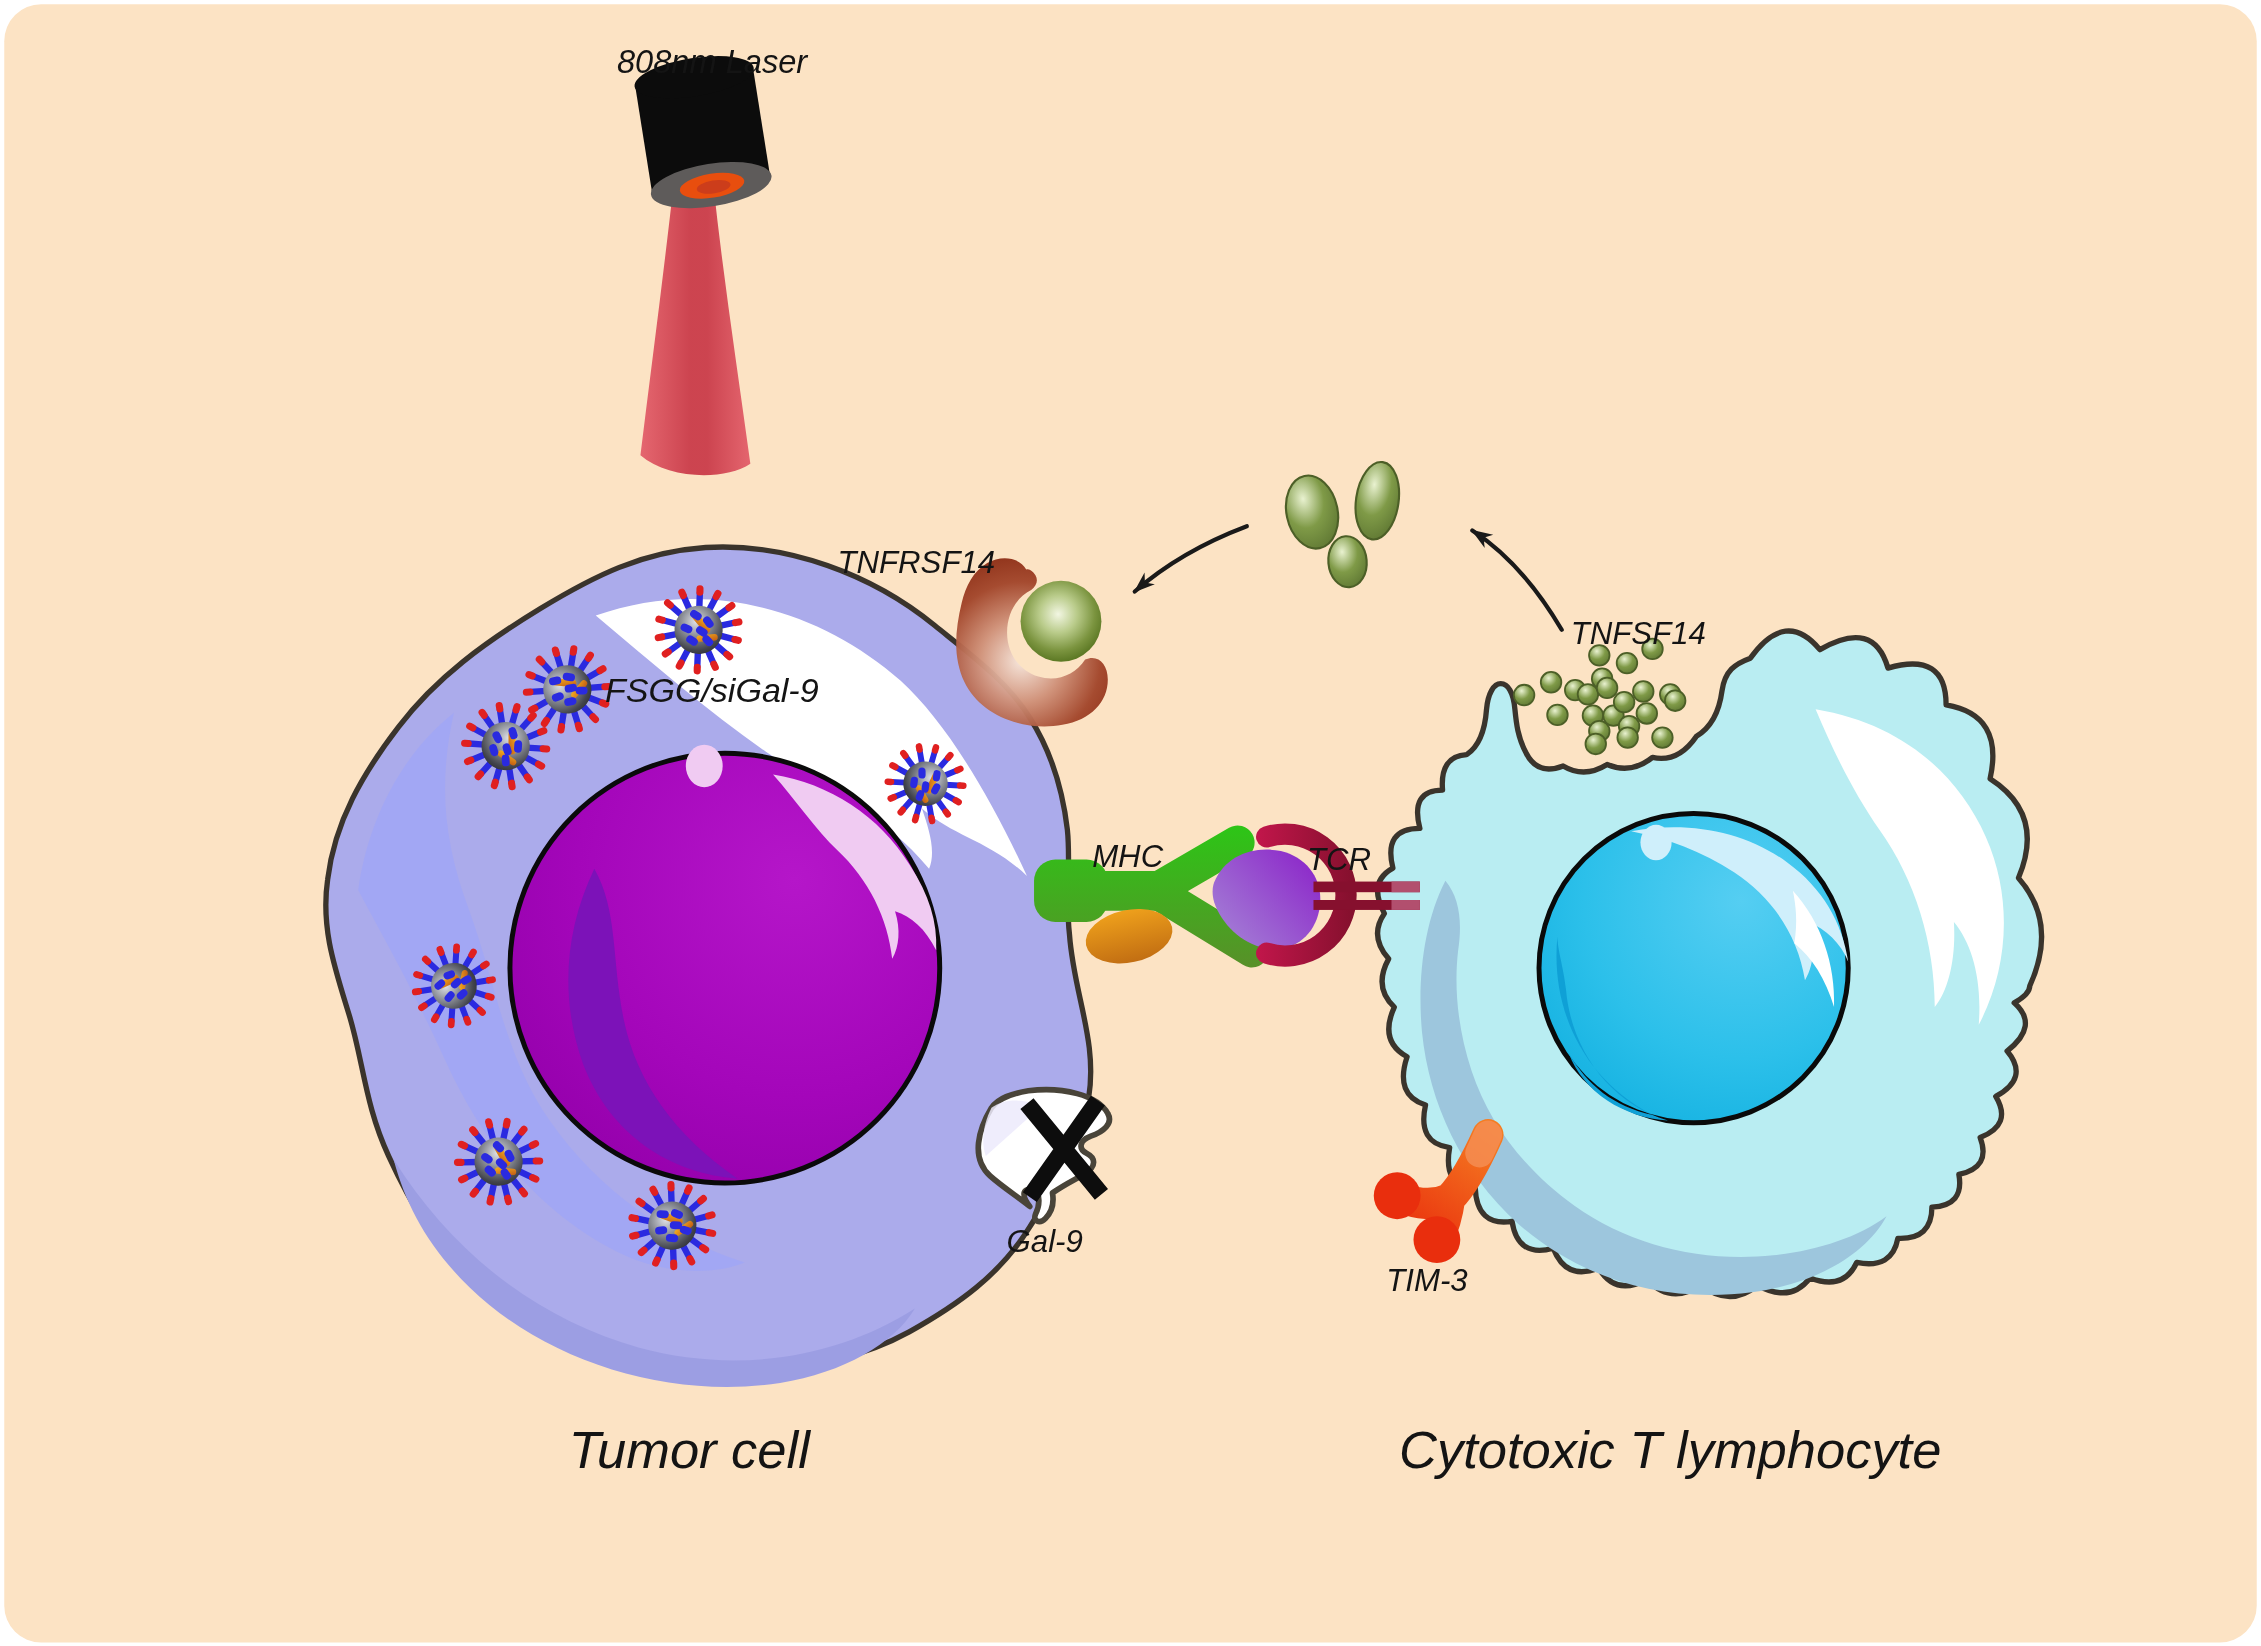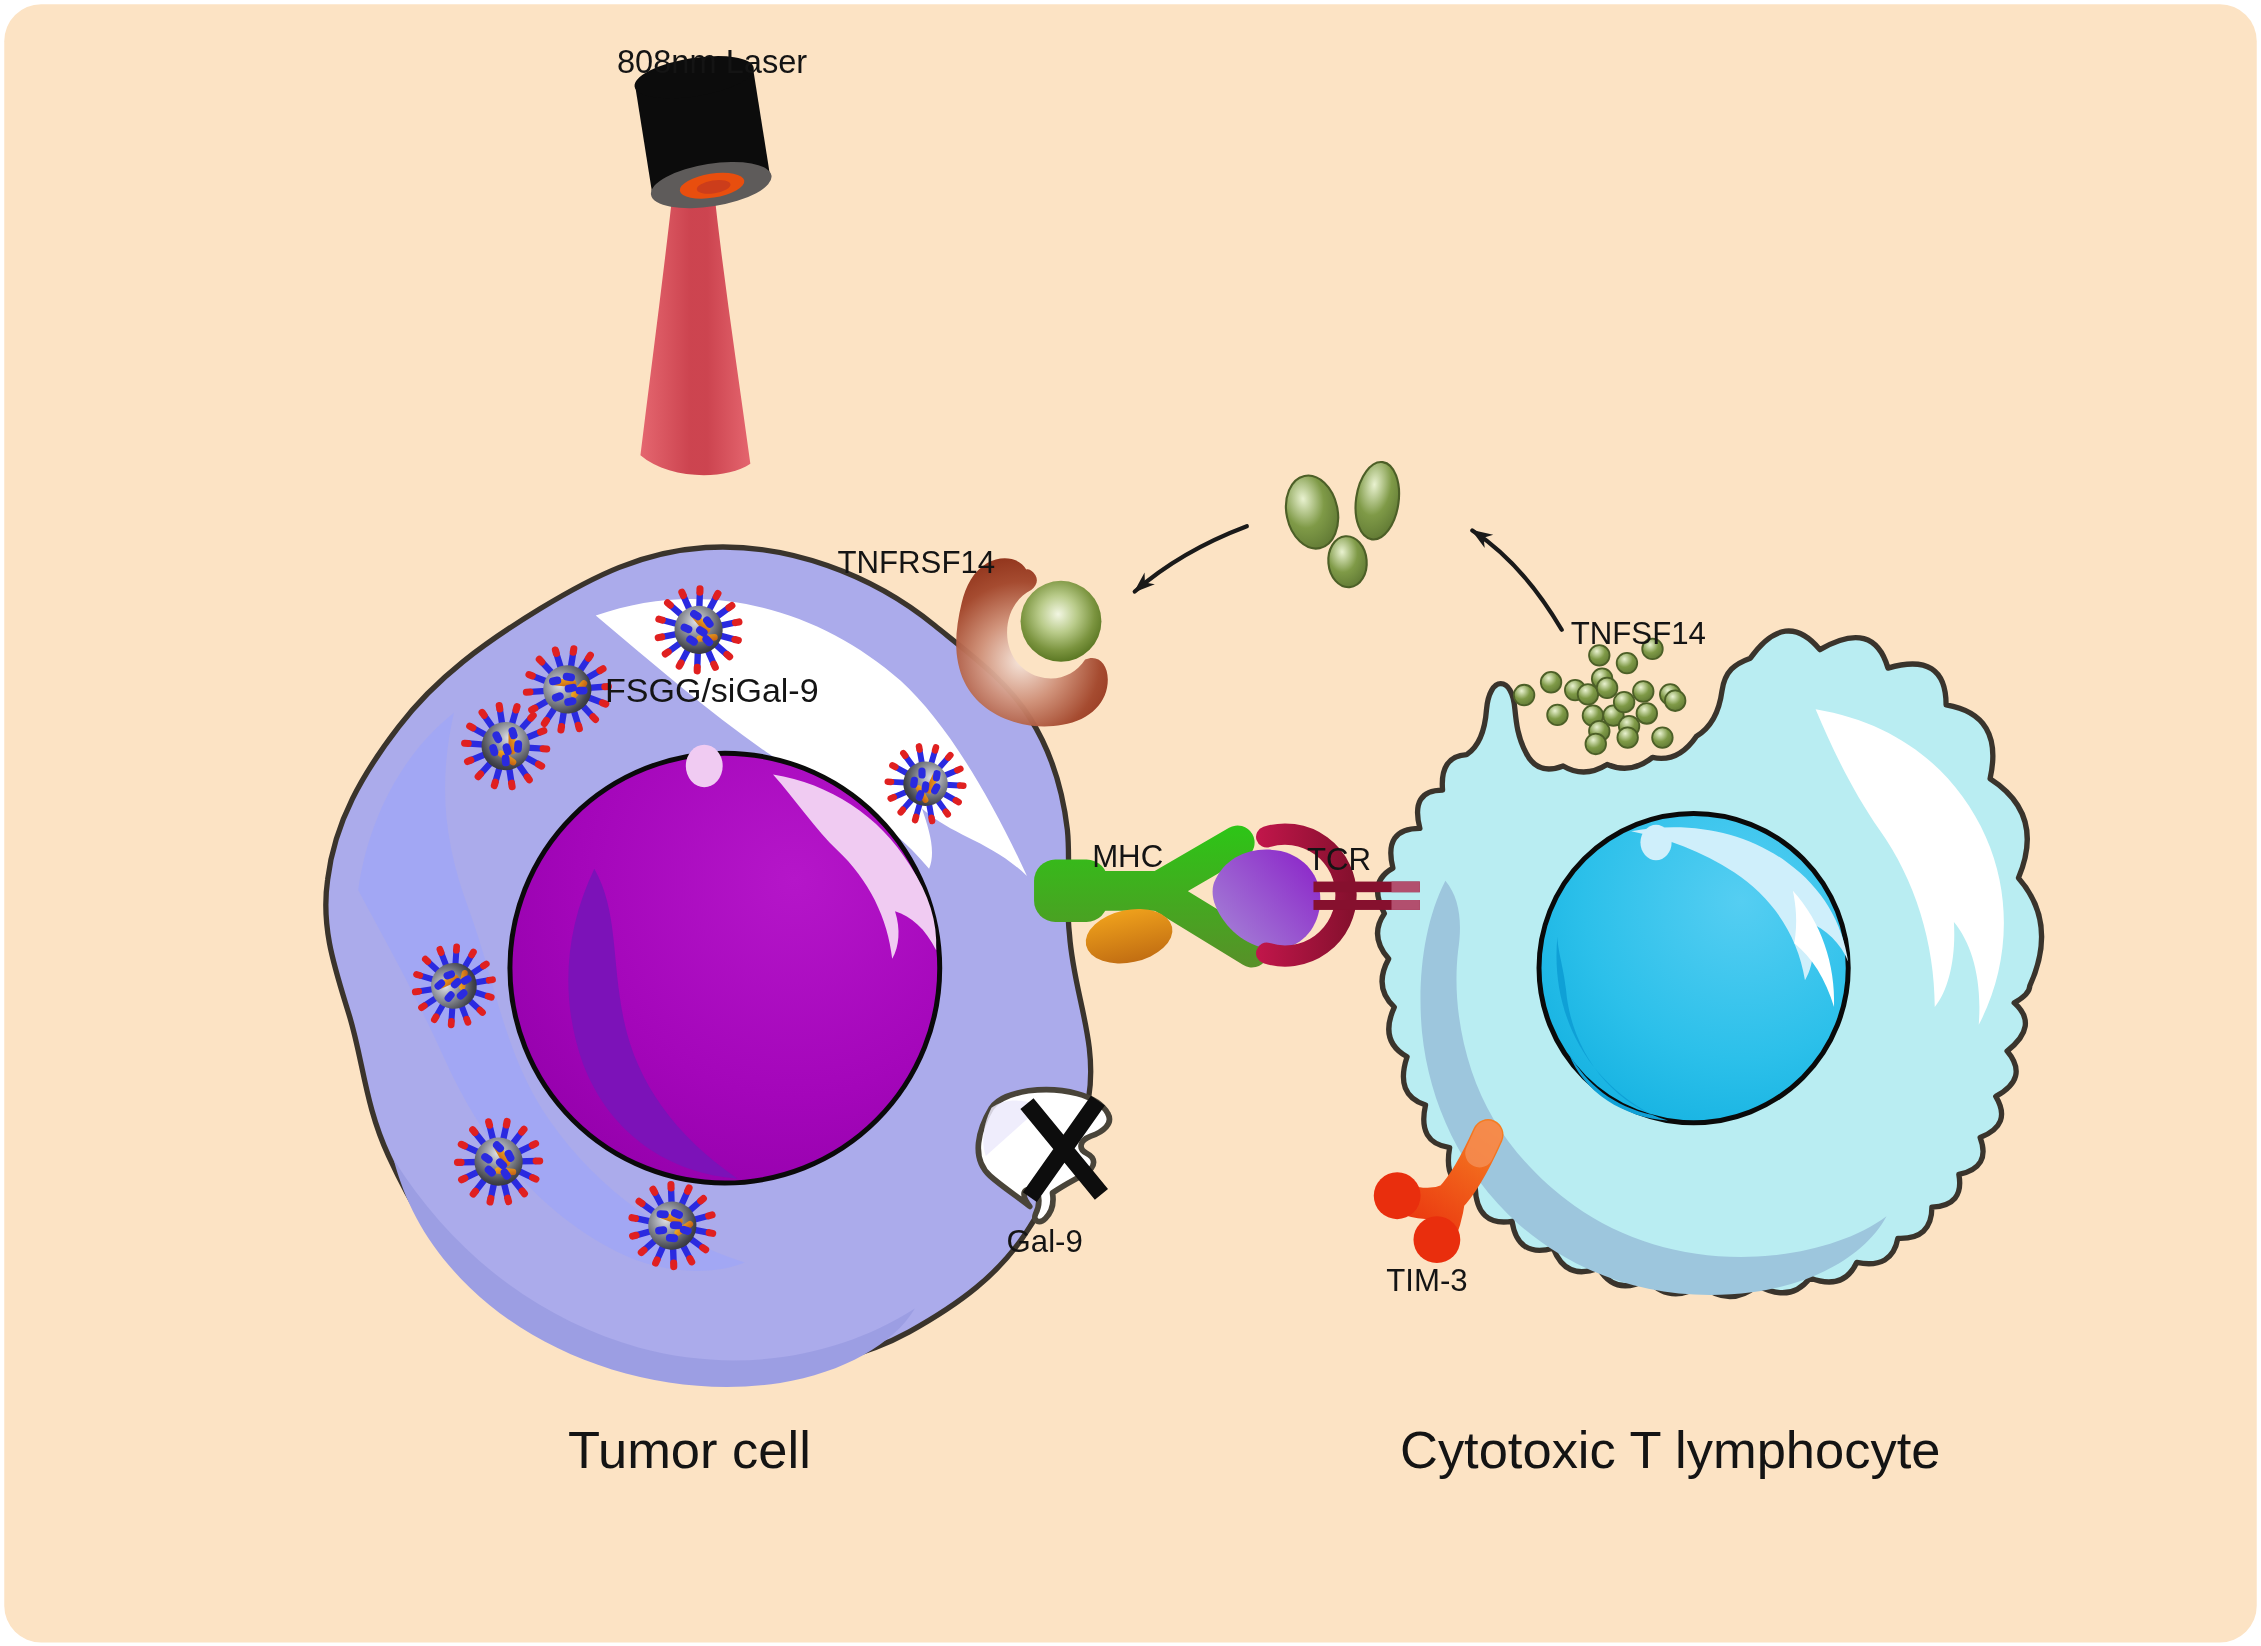--- a/index.html
+++ b/index.html
@@ -1,16 +1,16 @@
 <!DOCTYPE html>
 <html style="font-size:11.3px"><head>
 <meta charset="utf-8">
 <style>
   html,body{margin:0;padding:0;background:#ffffff;}
-  .stage{width:100%;max-width:2261px;margin:0 auto;}
+  .stage{width:100%;max-width:2261px;margin:0 auto;font-style:italic;}
   svg{display:block;width:100%;height:auto;}
   .lbl{font-family:"Liberation Sans",sans-serif;fill:#141414;}
   .lbl-sm{font-size:44px;}
   .lbl-md{font-size:46px;}
   .lbl-fsgg{font-size:48px;}
   .lbl-big{font-size:74px;}
   .membrane{stroke:#3a342c;stroke-width:7.5;stroke-linejoin:round;}
   .nuc-line{stroke:#0a0a0a;stroke-width:7;}
   .arrow{fill:none;stroke-width:6;stroke-linecap:round;}
   .spikes{fill:none;stroke-linecap:round;}

